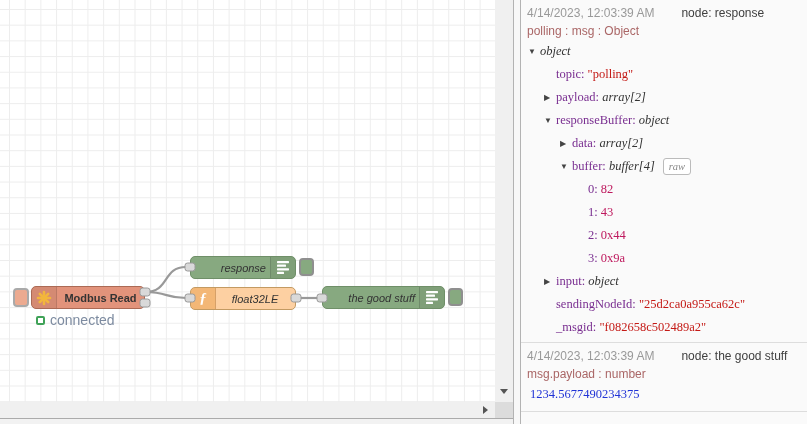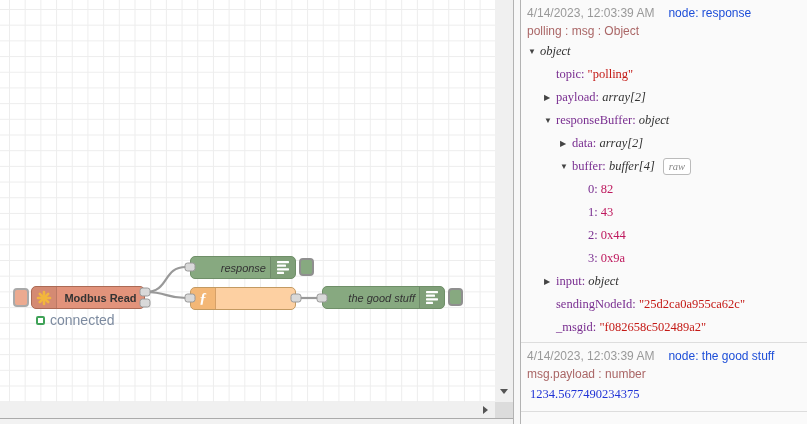--- a/index.html
+++ b/index.html
@@ -56,21 +56,21 @@
   #scroll-corner{position:absolute;left:495px;top:402px;width:18px;height:16px;background:#dcdcdc;}
   #canvas-border{position:absolute;left:0;top:418px;width:513px;height:1px;background:#ababab;}
   #footer-strip{position:absolute;left:0;top:419px;width:513px;height:5px;background:#f2f2f2;}
   #splitter{position:absolute;left:513px;top:0;width:8px;height:424px;background:#f8f8f8;
     border-left:1px solid #b3b3b3;border-right:1px solid #b3b3b3;box-sizing:border-box;}
 
   
   #debug{position:absolute;left:521px;top:0;width:286px;height:424px;background:#fafafa;overflow:hidden;}
   .dmsg{border-bottom:1px solid #ddd;padding:2px 0 3px 0;}
   .dmeta{padding:4px 6px 1px 6px;font-size:12px;color:#999;}
-  .dmeta .nodename{margin-left:14px;color:#1d4ed8;}
+  .dmeta .nodename{margin-left:27px;color:#404040;}
   .dpath{padding:3px 6px 2px 6px;font-size:12px;color:#a66;}
   .dtree,.dvalue{font-family:Liberation Serif, serif;font-size:12.5px;}
   .trow{line-height:23px;white-space:nowrap;}
   .arrow{display:inline-block;width:12px;font-size:8px;color:#444;vertical-align:1px;}
   .tkey{color:#792e90;}
   .tval.type{font-style:italic;color:#333;}
   .tval.string{color:#c41a16;}
   .tval.number{color:#be185d;}
   .rawbtn{display:inline-block;margin-left:8px;padding:0 5px;border:1px solid #bbb;
     border-radius:3px;font-size:10.5px;font-style:italic;color:#888;background:#fff;line-height:15px;}
@@ -122,20 +122,21 @@
             </g>
         </svg>
       </div>
     </div>
     <div class="dbg-toggle" id="toggle-response"></div>
 
     <div class="node" id="node-float32">
       <div class="iconbox left">
         <span class="fxglyph">ƒ</span>
       </div>
+      <div class="lbl">float32LE</div>
     </div>
 
     <div class="node" id="node-goodstuff">
       <div class="lbl">the good stuff</div>
       <div class="iconbox right">
         <svg width="14" height="15" viewBox="0 0 14 15">
           <g fill="#fff">
               <rect x="1" y="1" width="12" height="2.2" rx="0.6"></rect>
           <rect x="1" y="4.6" width="9" height="2.2" rx="0.6"></rect>
           <rect x="1" y="8.2" width="12" height="2.2" rx="0.6"></rect>

